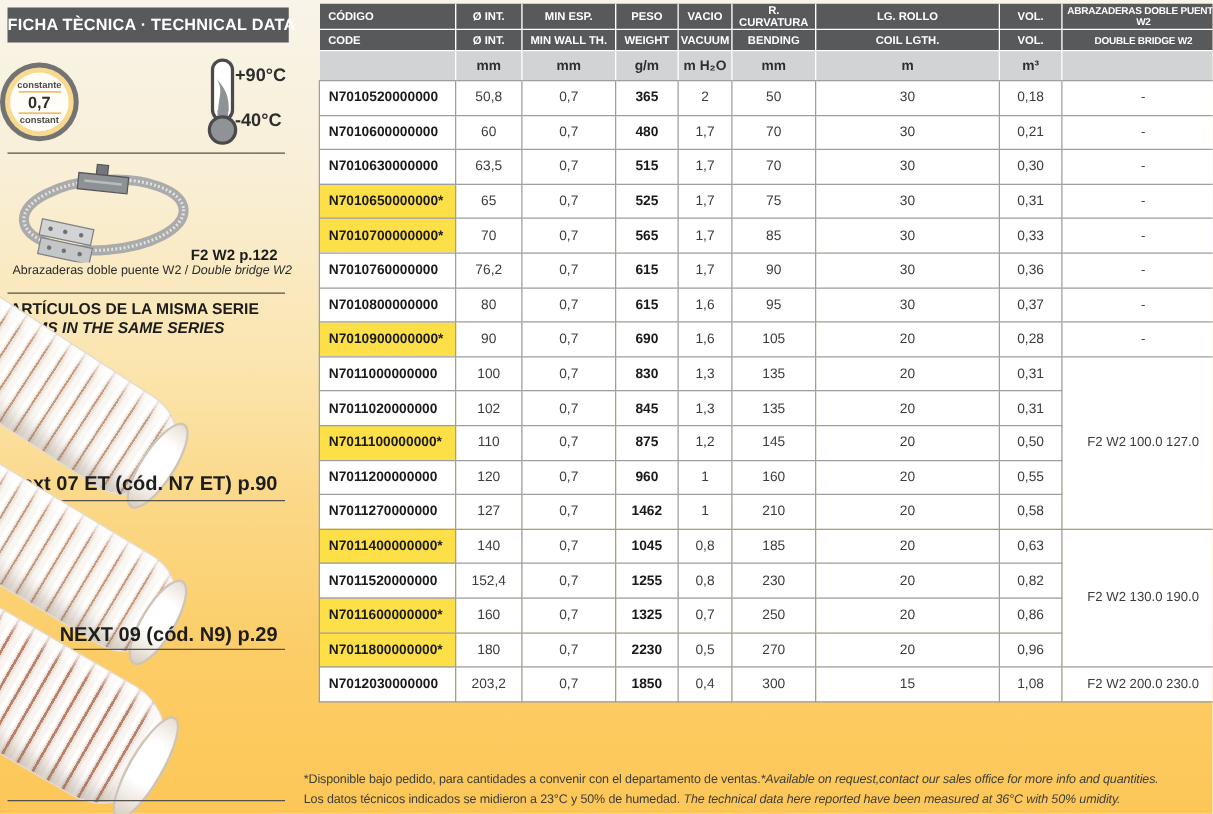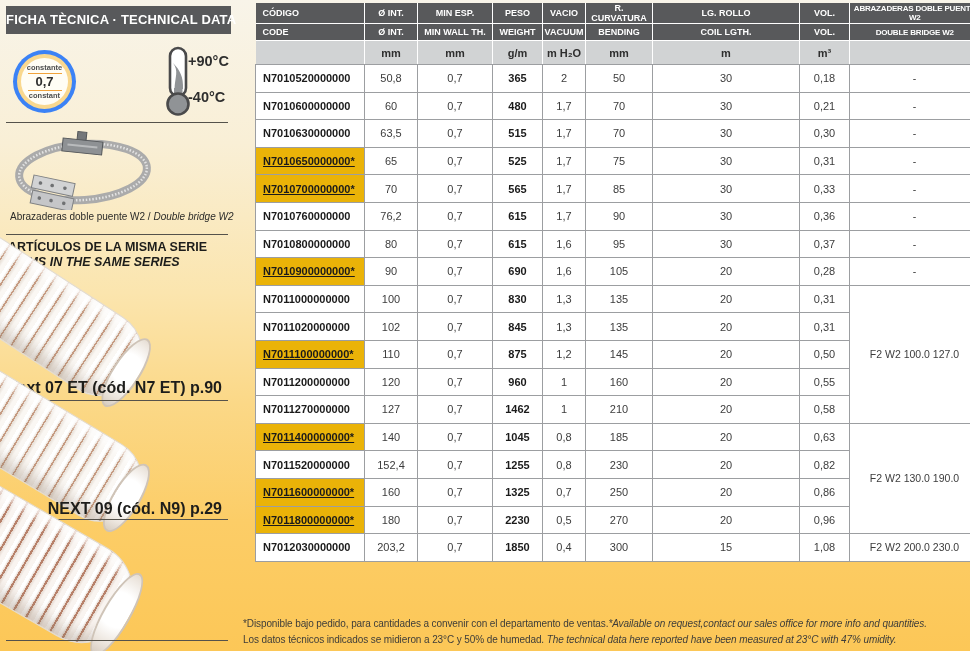--- a/index.html
+++ b/index.html
@@ -11,22 +11,22 @@
     color:#2f2f2f;
   }
 
   
   .sidebar { position:absolute; left:0; top:0; width:238px; height:651px; }
   .tech-header {
     position:absolute; left:6px; top:6px; width:225px; height:28px;
     background:#58595b; color:#fff; font-weight:bold; font-size:13px;
     letter-spacing:.2px; text-align:center; line-height:28px; white-space:nowrap;
   }
-  .badge { position:absolute; left:13px; top:50px; width:63px; height:63px; border-radius:50%;
-    background:#3b82f6; }
+  .badge { position:absolute; left:0; top:50px; width:63px; height:63px; border-radius:50%;
+    background:#737373; }
   .badge::before { content:""; position:absolute; inset:4px; border-radius:50%; background:#f9d88f; }
   .badge-inner { position:absolute; inset:8px; border-radius:50%; background:#fffdf5;
     display:flex; flex-direction:column; align-items:center; justify-content:center; z-index:1; }
   .badge-small { font-size:7.5px; font-weight:bold; color:#4d4d4d; line-height:8px; }
   .badge-rule { width:34px; height:1px; background:#f1a33b; margin:1px 0; }
   .badge-value { font-size:13px; font-weight:bold; color:#2e2e2e; line-height:14px; }
 
   .thermo { position:absolute; left:158px; top:45px; }
   .temp-max { position:absolute; left:188px; top:53px; font-size:14.5px; font-weight:bold; color:#2e2e2e; }
   .temp-min { position:absolute; left:188px; top:89px; font-size:14.5px; font-weight:bold; color:#2e2e2e; }
@@ -70,21 +70,21 @@
   thead tr.dark th { background:#58595b; color:#fff; font-weight:bold; font-size:9px;
     height:17px; text-align:center; border-right:1px solid #fff; border-bottom:1px solid #fff; padding:0 1px; }
   thead tr.dark th:last-child { border-right:none; font-size:8px; letter-spacing:-.2px; }
   thead tr.dark th.left { text-align:left; padding-left:7px; }
   thead tr.units td { background:#d1d3d4; color:#2e2e2e; font-weight:bold; font-size:11px;
     height:24px; text-align:center; border-right:1px solid #fff; border-bottom:1px solid #9c9ea1; }
   thead tr.units td:last-child { border-right:none; }
   tbody td { background:#fff; border:1px solid #9c9ea1; height:27.6px; text-align:center;
     font-size:11px; color:#3c3c3c; padding:0 2px; }
   tbody td.code { text-align:left; padding-left:7px; font-weight:bold; color:#1a1a1a; }
-  tbody td.hl { background:#eab308;text-decoration:underline; }
+  tbody td.hl { background:#fde047; }
   tbody td.bold { font-weight:bold; color:#1a1a1a; }
   tbody td.clamp { font-size:10.5px; }
 
   
   .footnote { position:absolute; left:243px; top:616px; width:727px; font-size:10px;
     color:#3e3d39; line-height:15.5px; letter-spacing:-.1px; white-space:nowrap; }
   .footnote em { font-style:italic; }
 </style>
 </head>
 <body>
@@ -128,20 +128,21 @@
       <rect x="0" y="0" width="42" height="13" fill="#d2d3d4" stroke="#7f8183" stroke-width="1"></rect>
       <rect x="2" y="15" width="42" height="13" fill="#c5c6c8" stroke="#7f8183" stroke-width="1"></rect>
       <circle cx="8" cy="6.5" r="1.8" fill="#6f7173"></circle>
         <circle cx="20" cy="6.5" r="1.8" fill="#6f7173"></circle>
         <circle cx="33" cy="6.5" r="1.8" fill="#6f7173"></circle>
       <circle cx="10" cy="21.5" r="1.8" fill="#6f7173"></circle>
         <circle cx="22" cy="21.5" r="1.8" fill="#6f7173"></circle>
         <circle cx="35" cy="21.5" r="1.8" fill="#6f7173"></circle>
     </g>
   </svg>
+  <div class="clamp-ref">F2 W2 p.122</div>
   <div class="clamp-caption"><span>Abrazaderas doble puente W2</span><span> / </span><em>Double bridge W2</em></div>
 
   <div class="sep sep2"></div>
 
   <div class="series-title">
     <div class="es">ARTÍCULOS DE LA MISMA SERIE</div>
     <div class="en">ITEMS IN THE SAME SERIES</div>
   </div>
 
   <div class="hose hose1"></div>
@@ -396,14 +397,14 @@
           <td>15</td>
           <td>1,08</td>
           <td class="clamp" rowspan="1">F2 W2 200.0 230.0</td>
         </tr>
       </tbody>
   </table>
 </div>
 
 <div class="footnote">
   <p><span>*Disponible bajo pedido, para cantidades a convenir con el departamento de ventas.</span><em>*Available on request,contact our sales office for more info and quantities.</em></p>
-  <p><span>Los datos técnicos indicados se midieron a 23°C y 50% de humedad. </span><em>The technical data here reported have been measured at 23°C with 47% umidity.</em></p>
+  <p><span>Los datos técnicos indicados se midieron a 23°C y 50% de humedad. </span><em>The technical data here reported have been measured at 36°C with 50% umidity.</em></p>
 </div>
 
 </body></html>

